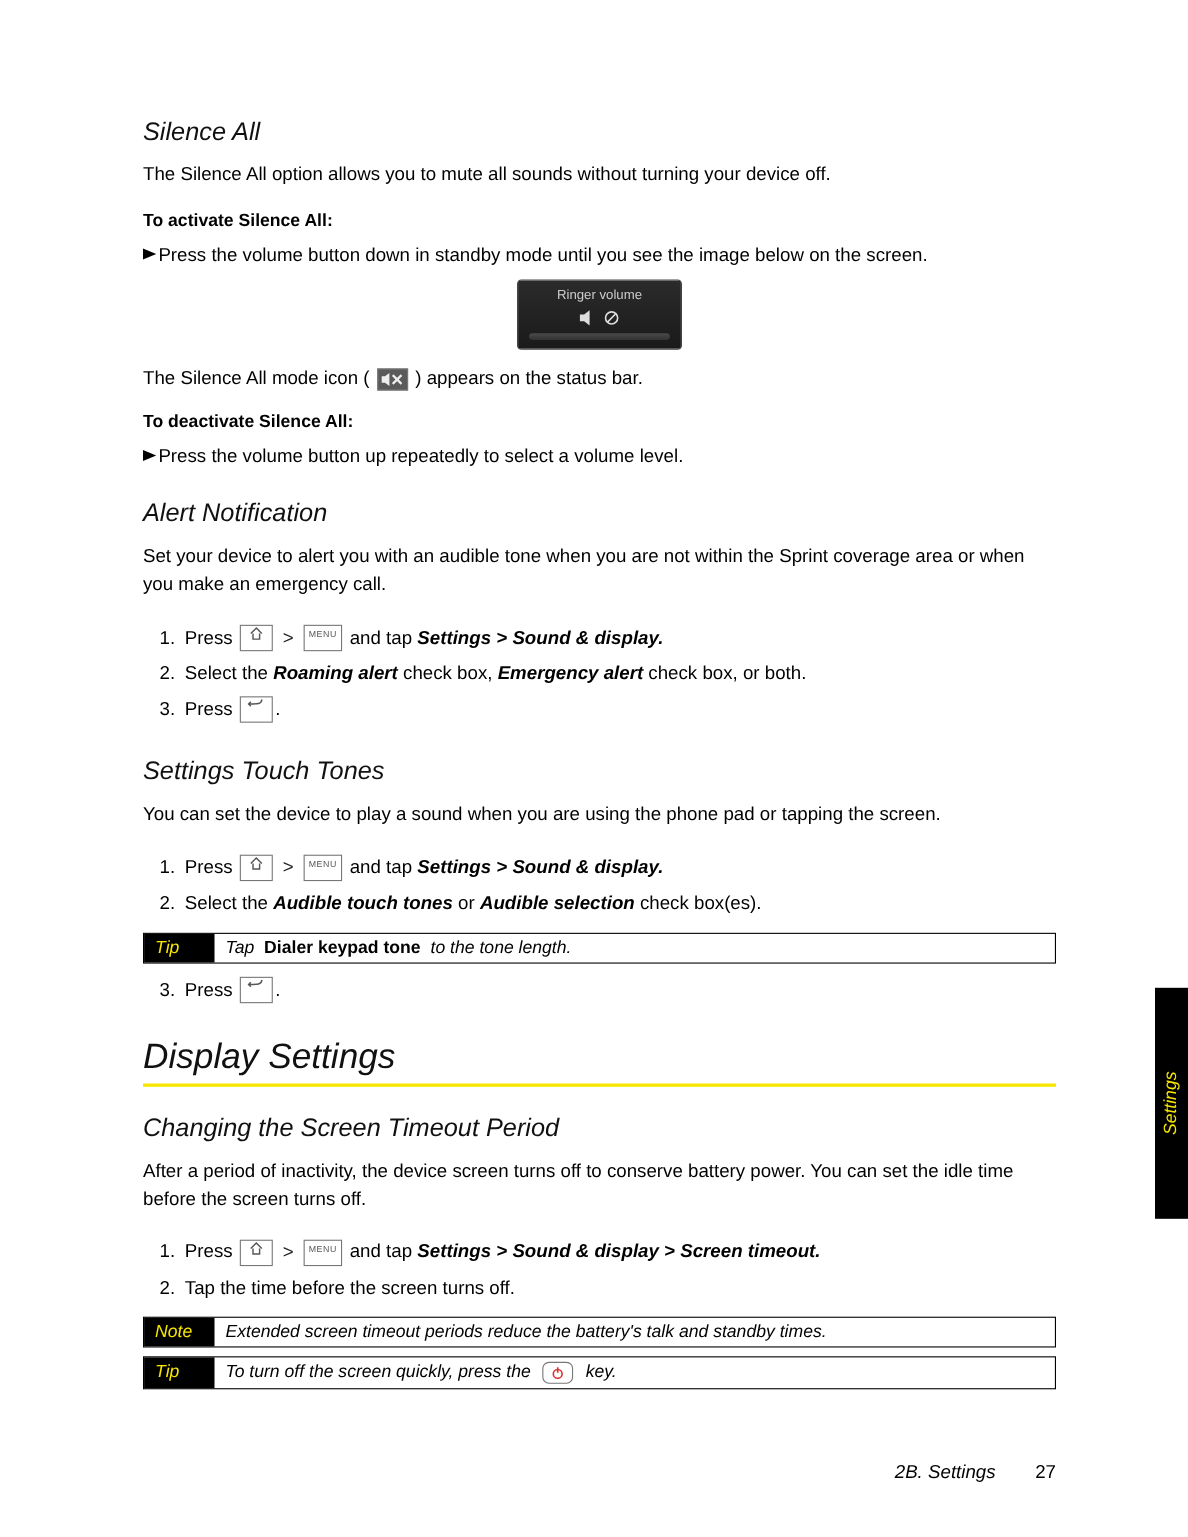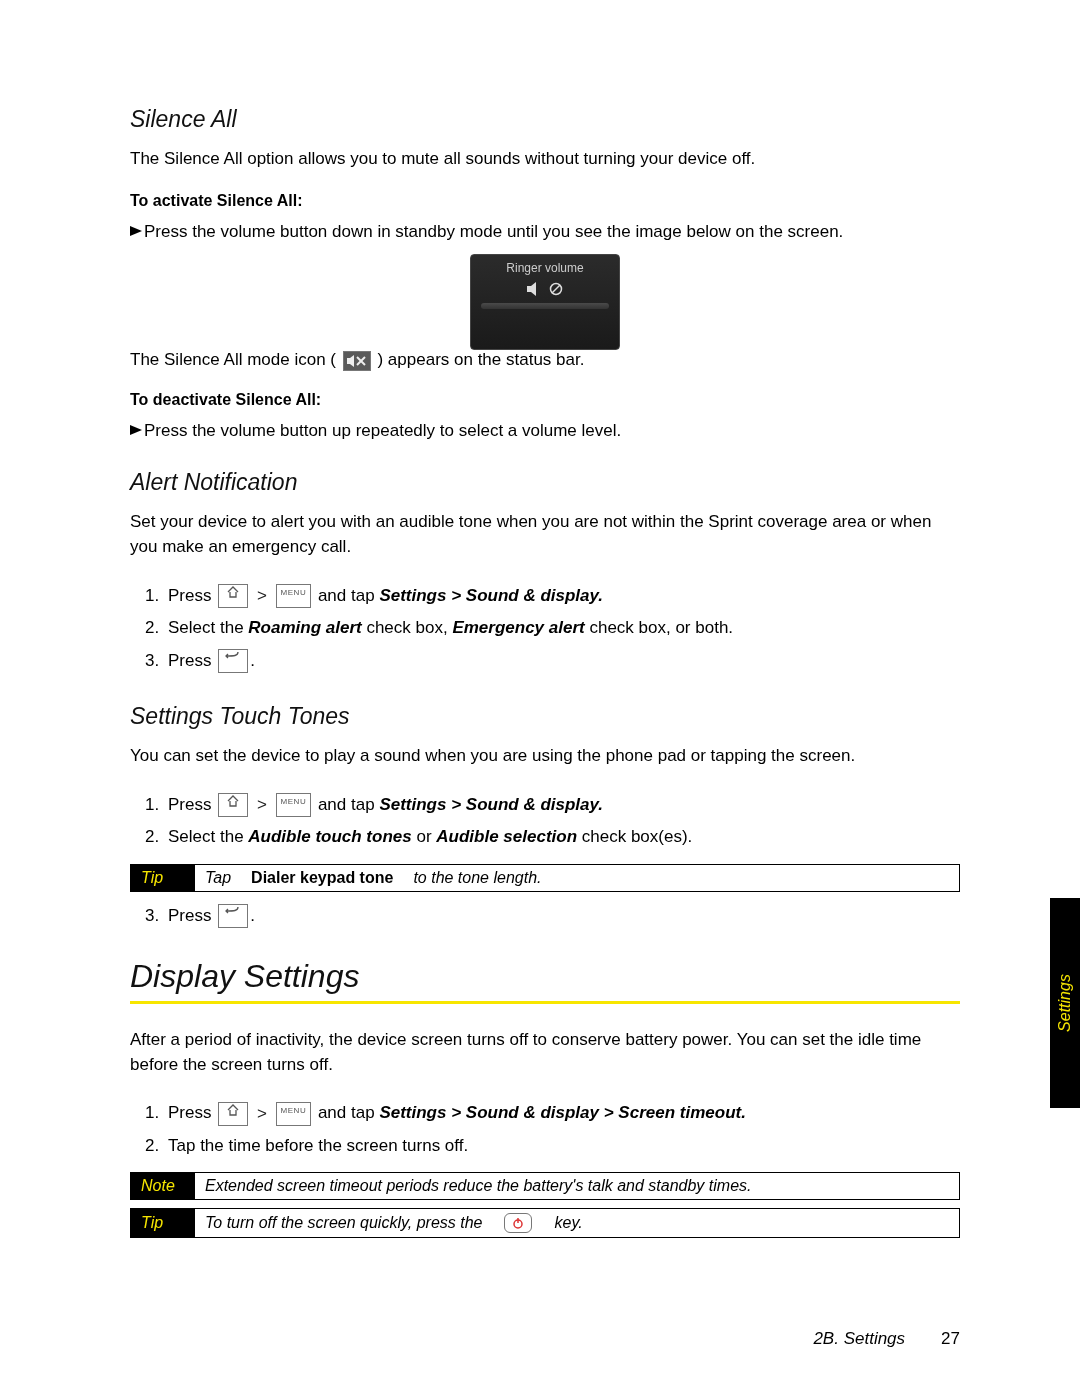--- a/index.html
+++ b/index.html
@@ -73,25 +73,25 @@
     font-size: 17px;
     line-height: 1.45;
   }
   .arrow-glyph {
     flex: 0 0 auto;
     width: 14px;
     margin-top: 4px;
   }
   .ringer-box {
     width: 150px;
-    height: 96px;
+    height: 64px;
     background: linear-gradient(#2b2b2b,#1a1a1a);
     border: 1px solid #444;
     border-radius: 4px;
-    margin: 4px auto 0 auto;
+    margin: 4px auto 16px auto;
     display: flex;
     flex-direction: column;
     align-items: center;
     justify-content: flex-start;
     padding: 6px 10px 8px 10px;
     box-sizing: border-box;
     gap: 6px;
   }
   .ringer-box .label {
     color: #ccc;
@@ -171,21 +171,21 @@
     align-items: center;
     min-width: 44px;
   }
   .callout .content {
     padding: 4px 10px;
     font-style: italic;
     flex: 1;
     display: flex;
     align-items: center;
     flex-wrap: wrap;
-    gap: 20px;
+    gap: 9px;
   }
   .callout .content .bold { font-style: normal; }
   .footer {
     position: absolute;
     bottom: 48px;
     right: 120px;
     font-style: italic;
     font-size: 17px;
     display: flex;
     gap: 36px;
@@ -321,20 +321,21 @@
               <path d="M6 6 L2 6 M4 4 L2 6 L4 8 M2 6 C 10 6 14 6 14 2" fill="none" stroke="#555" stroke-width="1.3"></path>
             </svg></span>.
       </li>
     </ol>
   </div>
 
   <div class="block">
     <h1 class="section">Display Settings</h1>
     <div class="yellow-rule"></div>
 
+    <h2 class="italic">Changing the Screen Timeout Period</h2>
     <p class="body">After a period of inactivity, the device screen turns off to conserve battery power. You can set the idle time before the screen turns off.</p>
 
     <ol class="steps">
       <li>
         <span>Press</span>
         <span class="key"><svg width="14" height="14" viewBox="0 0 14 14">
               <path d="M2 7 L7 2 L12 7 M4 7 V12 H10 V7" fill="none" stroke="#555" stroke-width="1.3"></path>
             </svg></span>
         <span class="gt">&gt;</span>
         <span class="key menu">MENU</span>

